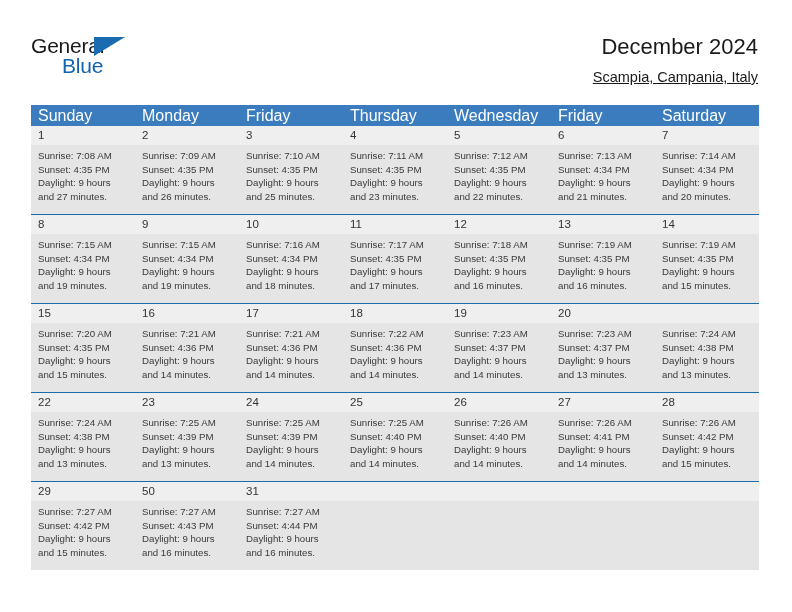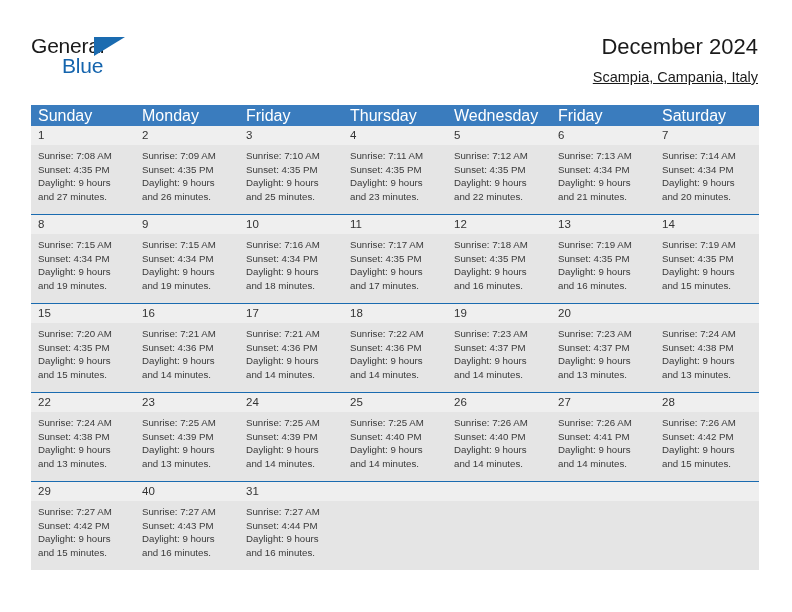--- a/index.html
+++ b/index.html
@@ -399,21 +399,21 @@
               <div class="info-line">Sunrise: 7:26 AM</div>
               <div class="info-line">Sunset: 4:42 PM</div>
               <div class="info-line">Daylight: 9 hours</div>
               <div class="info-line">and 15 minutes.</div>
             </div>
           </div>
         </div>
         <div class="week-row">
           <div class="daynum-row">
             <div class="daynum-cell">29</div>
-            <div class="daynum-cell">40</div>
+            <div class="daynum-cell">50</div>
             <div class="daynum-cell">31</div>
             <div class="daynum-cell"></div>
             <div class="daynum-cell"></div>
             <div class="daynum-cell"></div>
             <div class="daynum-cell"></div>
           </div>
           <div class="info-row">
             <div class="info-cell">
               <div class="info-line">Sunrise: 7:27 AM</div>
               <div class="info-line">Sunset: 4:42 PM</div>

